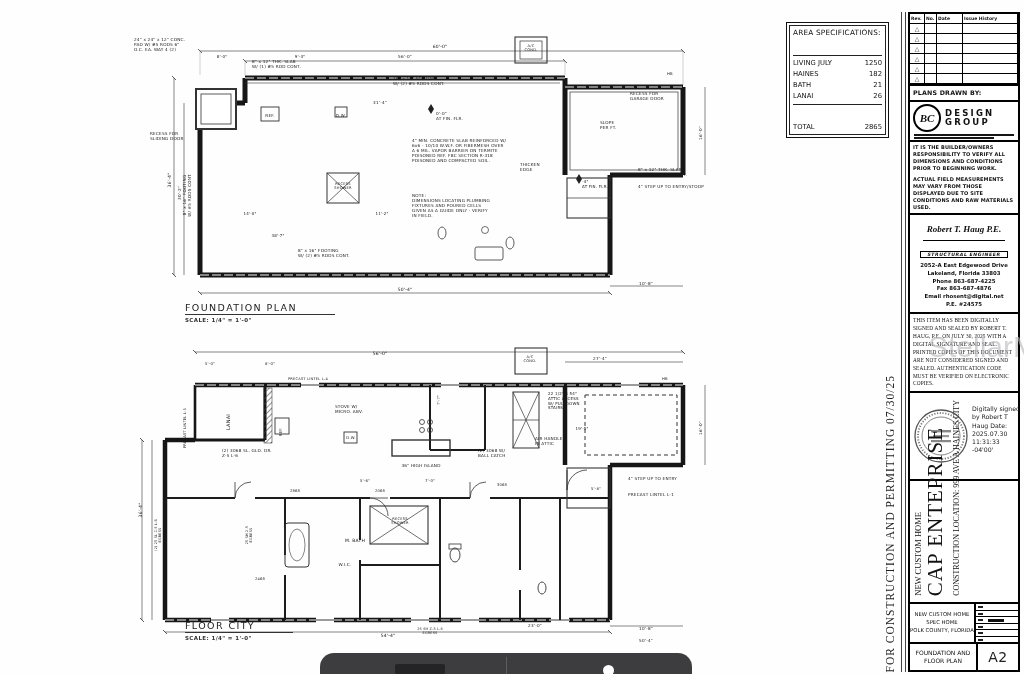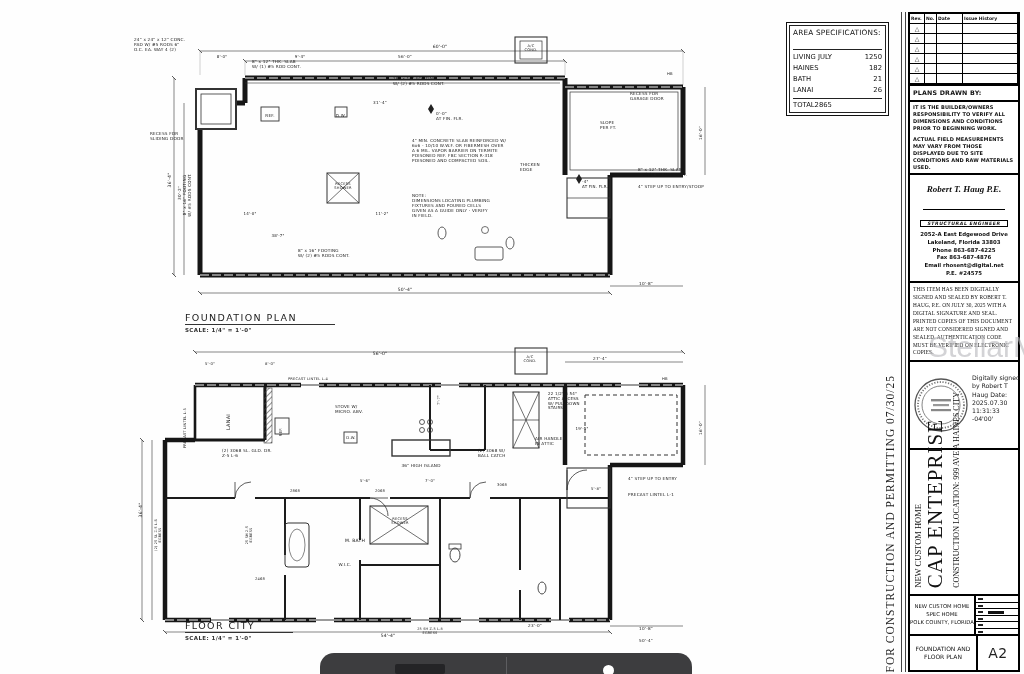--- a/index.html
+++ b/index.html
@@ -11,32 +11,32 @@
   .plan-svg{position:absolute;overflow:visible;}
   #foundation-svg{left:130px;top:25px;width:600px;height:305px;}
   #floor-svg{left:130px;top:340px;width:600px;height:310px;}
   .plan-svg text{fill:#1b1b1b;font-family:"DejaVu Sans",sans-serif;letter-spacing:.2px;}
 
   
   .plan-title{position:absolute;z-index:5;}
   .plan-title .t{font-size:9.5px;letter-spacing:1.4px;color:#222;border-bottom:1.5px solid #333;
                  padding:0 38px 1px 0;white-space:nowrap;width:fit-content;}
   .plan-title .s{font-size:5.5px;font-weight:bold;letter-spacing:.4px;color:#333;margin-top:2px;}
-  #foundation-title{left:185px;top:312px;}
+  #foundation-title{left:185px;top:302px;}
   #floor-title{left:185px;top:620px;}
 
   
   .area-spec{position:absolute;left:786px;top:22px;width:97px;border:1.6px solid #111;
              background:#fff;padding:2px;z-index:6;}
   .area-spec .inner{border:1px solid #222;padding:2px 3px 3px 3px;}
   .area-spec .as-title{font-size:7.3px;letter-spacing:.2px;border-bottom:1px solid #222;
-                       padding-bottom:12px;margin-bottom:2px;white-space:nowrap;}
+                       padding-bottom:18px;margin-bottom:2px;white-space:nowrap;}
   .as-row{display:flex;justify-content:space-between;font-size:6.8px;line-height:1.6;}
-  .as-total{display:flex;font-size:6.8px;border-top:1px solid #222;
-            margin-top:2px;padding-top:2px;}
+  .as-total{display:flex;justify-content:space-between;font-size:6.8px;border-top:1px solid #222;
+            margin-top:2px;padding-top:18px;}
 
   
   .side-note{position:absolute;left:884px;bottom:2px;writing-mode:vertical-rl;
              transform:rotate(180deg);white-space:nowrap;font-family:"Liberation Serif",serif;
              font-size:11.5px;letter-spacing:1px;color:#222;z-index:6;}
   .tb-dline1{position:absolute;left:901px;top:12px;width:1px;height:660px;background:#444;}
   .tb-dline2{position:absolute;left:905px;top:12px;width:1px;height:660px;background:#444;}
 
   
   .titleblock{position:absolute;left:908px;top:12px;width:112px;height:660px;border:2px solid #000;
@@ -62,40 +62,40 @@
   .logo-name{font-weight:900;font-size:8.5px;letter-spacing:2.2px;line-height:1.1;}
   .micro-bar{height:2.2px;background:#161616;margin:1px 1px 0 1px;}
   .micro-bar.short{width:78%;}
 
   .disclaimer{padding:2px 3px;font-size:5px;font-weight:bold;line-height:1.4;letter-spacing:.1px;}
   .disclaimer p{margin:0 0 4px 0;}
   .disclaimer p:last-child{margin:0;}
 
   .engineer{padding:2px 2px 3px 2px;text-align:center;}
   .eng-name{font-family:"Liberation Serif",serif;font-style:italic;font-weight:bold;font-size:9px;
-            border-bottom:1px solid #000;display:inline-block;padding:0 4px 15px 4px;}
+            border-bottom:1px solid #000;display:inline-block;padding:0 4px 6px 4px;}
   .eng-title{font-size:4.6px;font-style:italic;font-weight:bold;letter-spacing:.6px;
              border:.5px solid #000;display:inline-block;padding:0 6px;margin-top:1px;}
   .eng-lines{font-size:5.4px;font-weight:bold;line-height:1.45;margin-top:2px;}
 
   .signing{font-family:"Liberation Serif",serif;font-size:5.3px;line-height:1.5;
            padding:3px 3px;letter-spacing:.15px;}
 
   .seal-sec{height:88px;position:relative;}
   .seal-svg{position:absolute;left:2px;top:6px;}
   .digsig{position:absolute;left:62px;top:12px;width:49px;font-size:6.2px;line-height:1.3;color:#1a1a1a;}
 
   .project{flex:1;position:relative;}
   .proj-v{position:absolute;bottom:6px;writing-mode:vertical-rl;transform:rotate(180deg);
           white-space:nowrap;font-family:"Liberation Serif",serif;color:#111;}
   .proj-type{left:3px;font-size:8.5px;}
   .proj-name{left:13px;font-size:21px;letter-spacing:1px;}
   .proj-loc{left:42px;font-size:8px;}
 
-  .footer{height:74px;display:flex;flex-direction:column;border-bottom:none !important;}
+  .footer{height:66px;display:flex;flex-direction:column;border-bottom:none !important;}
   .foot-top{height:38px;display:flex;border-bottom:2px solid #000;}
   .foot-id{width:64px;border-right:2px solid #000;display:flex;flex-direction:column;
            justify-content:center;text-align:center;font-size:5.3px;line-height:1.5;}
   .foot-mini{flex:1;display:flex;flex-direction:column;}
   .mini-row{flex:1;border-bottom:.5px solid #000;position:relative;}
   .mini-row:last-child{border-bottom:none;}
   .mini-row::before{content:"";position:absolute;left:2px;top:40%;width:5px;height:2px;background:#222;}
   .mini-row.mark::after{content:"";position:absolute;left:12px;top:30%;width:16px;height:3px;background:#111;}
   .foot-bottom{flex:1;display:flex;}
   .sheet-title{width:64px;border-right:2px solid #000;display:flex;align-items:center;
@@ -394,20 +394,31 @@
             <i class="tri">△</i>
           </span>
           <span></span>
           <span></span>
           <span></span>
         </div>
     </div>
 
     <div class="tb-sec drawnby">PLANS DRAWN BY:</div>
 
+    <div class="tb-sec logo-sec">
+      <div class="logo-row">
+        <div class="logo-circle">BC</div>
+        <div class="logo-name">
+          <div>DESIGN</div>
+          <div>GROUP</div>
+        </div>
+      </div>
+      <div class="micro-bar"></div>
+      <div class="micro-bar short"></div>
+    </div>
 
     <div class="tb-sec disclaimer">
       <p>IT IS THE BUILDER/OWNERS RESPONSIBILITY TO VERIFY ALL DIMENSIONS AND CONDITIONS PRIOR TO BEGINNING WORK.</p>
       <p>ACTUAL FIELD MEASUREMENTS MAY VARY FROM THOSE DISPLAYED DUE TO SITE CONDITIONS AND RAW MATERIALS USED.</p>
     </div>
 
     <div class="tb-sec engineer">
       <div class="eng-name">Robert T. Haug P.E.</div><br>
       <div class="eng-title">STRUCTURAL ENGINEER</div>
       <div class="eng-lines">

